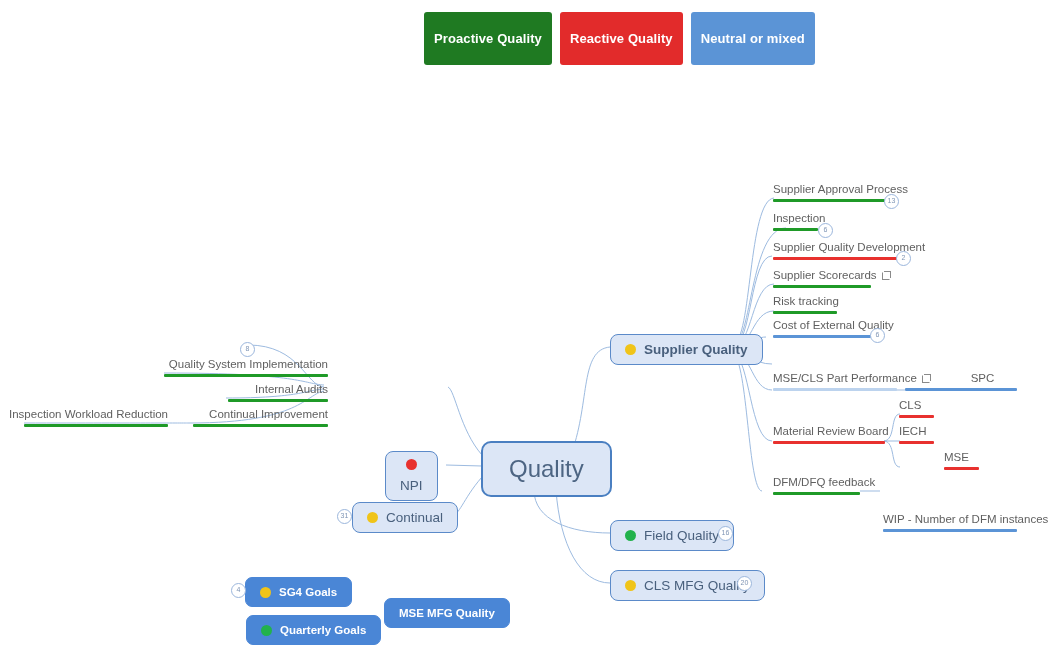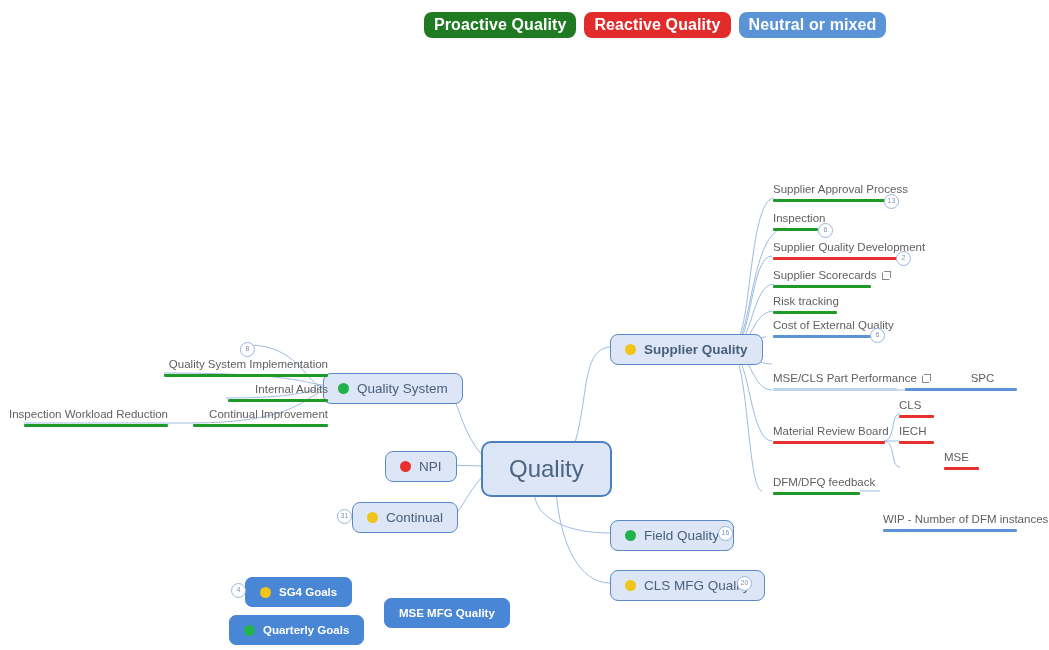--- a/index.html
+++ b/index.html
@@ -10,22 +10,22 @@
     position:relative;
     overflow:hidden;
     color:#5a5a5a;
   }
   #stage{position:absolute;left:0;top:0;width:1049px;height:650px;}
   svg.links{position:absolute;left:0;top:0;width:1049px;height:650px;pointer-events:none;}
 
   
   .legend{position:absolute;left:424px;top:12px;display:flex;gap:8px;align-items:center;}
   .chip{
-    border-radius:8px;padding:5px 10px;color:#fff;
-    font-size:16px;font-weight:bold;letter-spacing:.1px;line-height:1;
+    border-radius:3px;padding:20px 10px;color:#fff;
+    font-size:13px;font-weight:bold;letter-spacing:.1px;line-height:1;
   }
 
   
   .node{
     position:absolute;box-sizing:border-box;
     border-radius:8px;display:flex;align-items:center;gap:8px;
     white-space:nowrap;
   }
   .node.soft{
     background:#dce6f6;border:1px solid #5b8ac9;
@@ -119,26 +119,22 @@
   <div class="legend">
     <div class="chip" style="background:#1f7a22">Proactive Quality</div>
     <div class="chip" style="background:#e22b2b">Reactive Quality</div>
     <div class="chip" style="background:#5b94d6">Neutral or mixed</div>
   </div>
 
   <div class="node root" style="left:481px;top:441px;">
     <span>Quality</span>
   </div>
 
-  <div class="node soft" style="left:323px;top:373px;">
-    <span class="dot" style="background:#22b24c"></span>
-    <span>Quality System</span>
-  </div>
-
-  <div class="node soft" style="left:385px;top:451px;">
+
+  <div class="node soft" style="left:385px;top:451px;flex-direction:column;">
     <span class="dot" style="background:#e8312e"></span>
     <span>NPI</span>
   </div>
 
   <div class="node soft" style="left:352px;top:502px;">
     <span class="dot" style="background:#f0c419"></span>
     <span>Continual</span>
   </div>
   <div class="badge" style="left:337px;top:509px;">31</div>
 
@@ -158,21 +154,21 @@
     <span>CLS MFG Quality</span>
   </div>
   <div class="badge" style="left:737px;top:576px;">20</div>
 
   <div class="node solid" style="left:245px;top:577px;">
     <span class="dot" style="background:#f0c419"></span>
     <span>SG4 Goals</span>
   </div>
   <div class="badge" style="left:231px;top:583px;">4</div>
 
-  <div class="node solid" style="left:229px;top:615px;">
+  <div class="node solid" style="left:246px;top:615px;">
     <span class="dot" style="background:#22b24c"></span>
     <span>Quarterly Goals</span>
   </div>
 
   <div class="node solid" style="left:384px;top:598px;">
     <span>MSE MFG Quality</span>
   </div>
 
   <div class="badge" style="left:240px;top:342px;">8</div>
 

